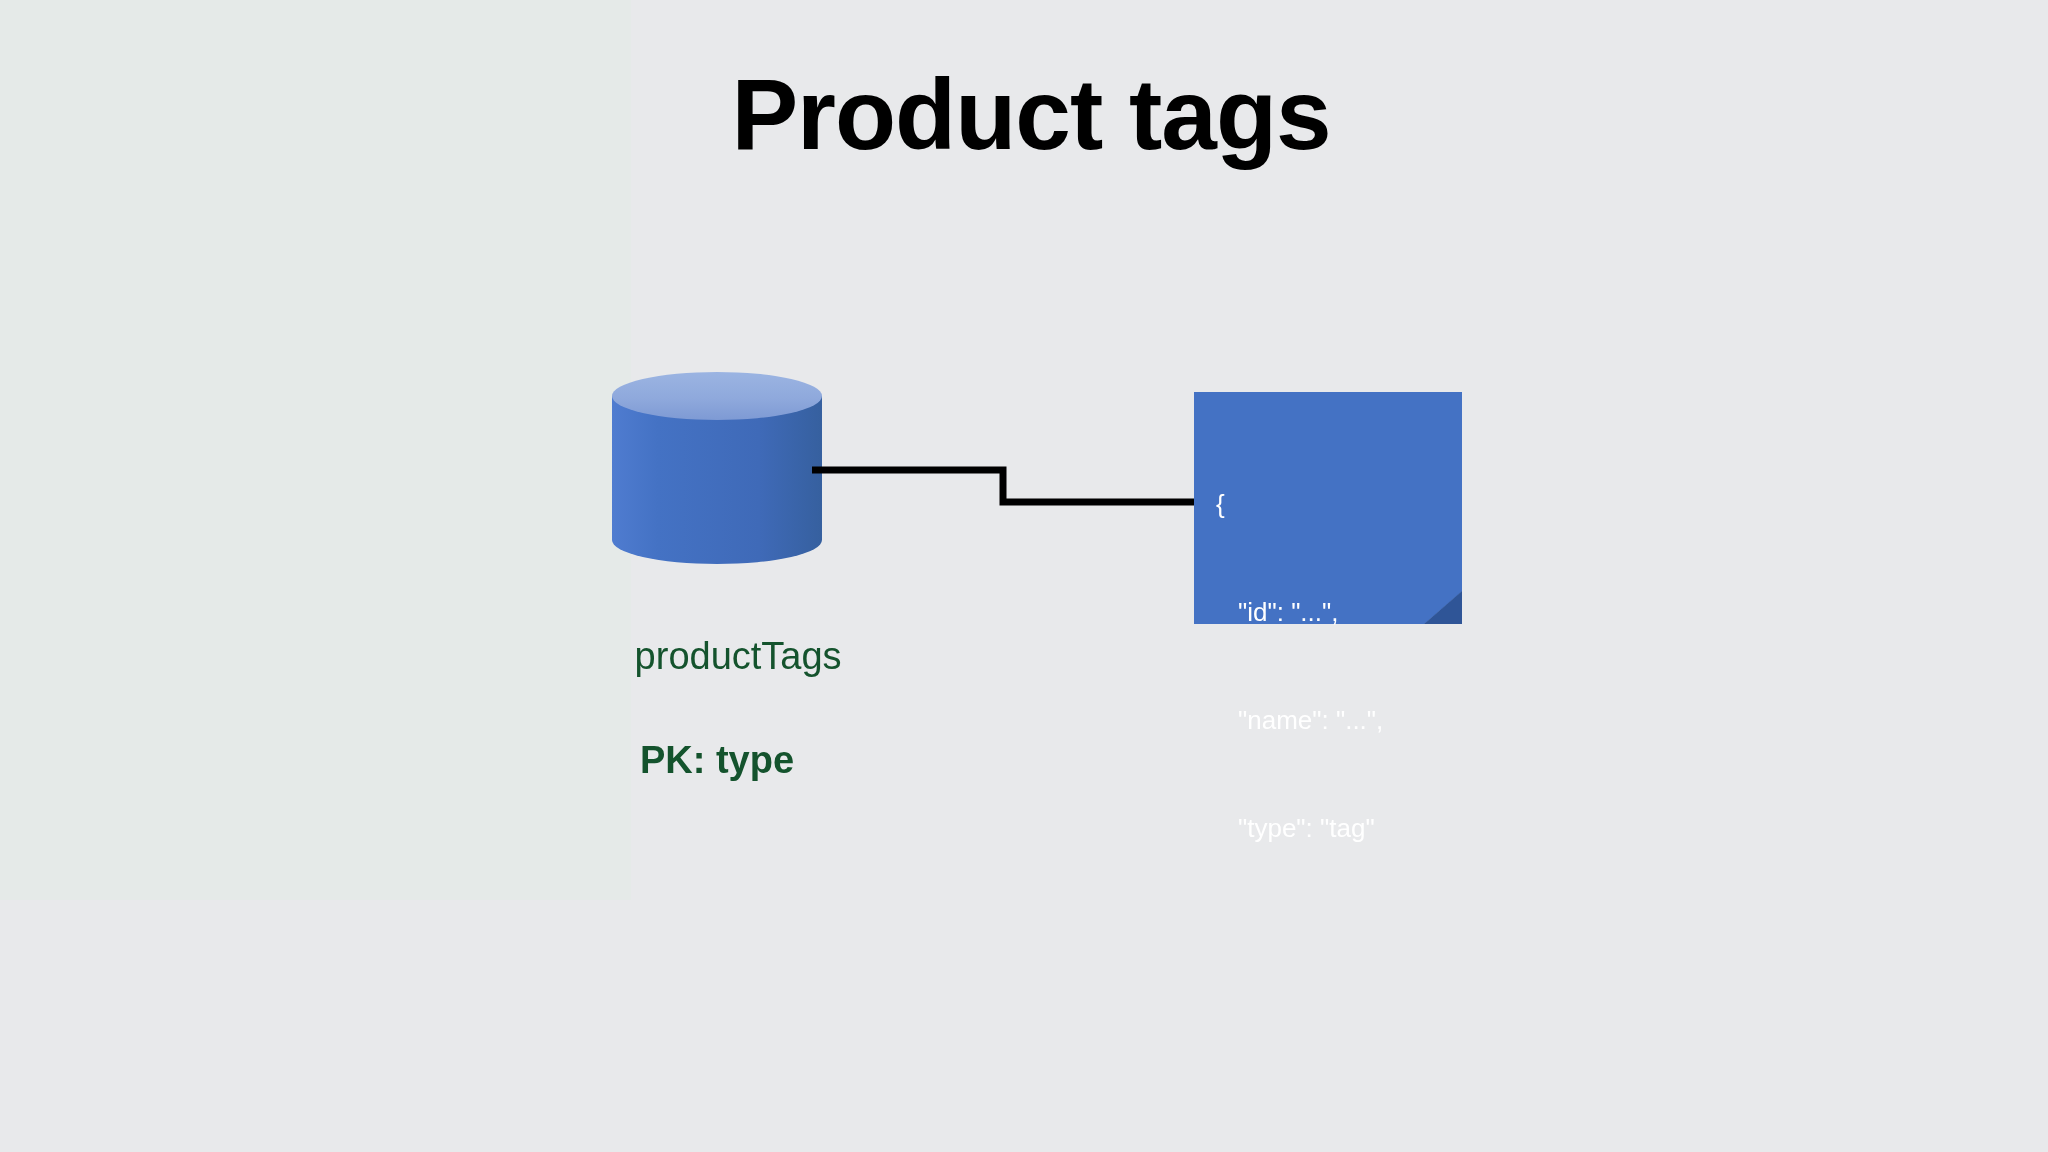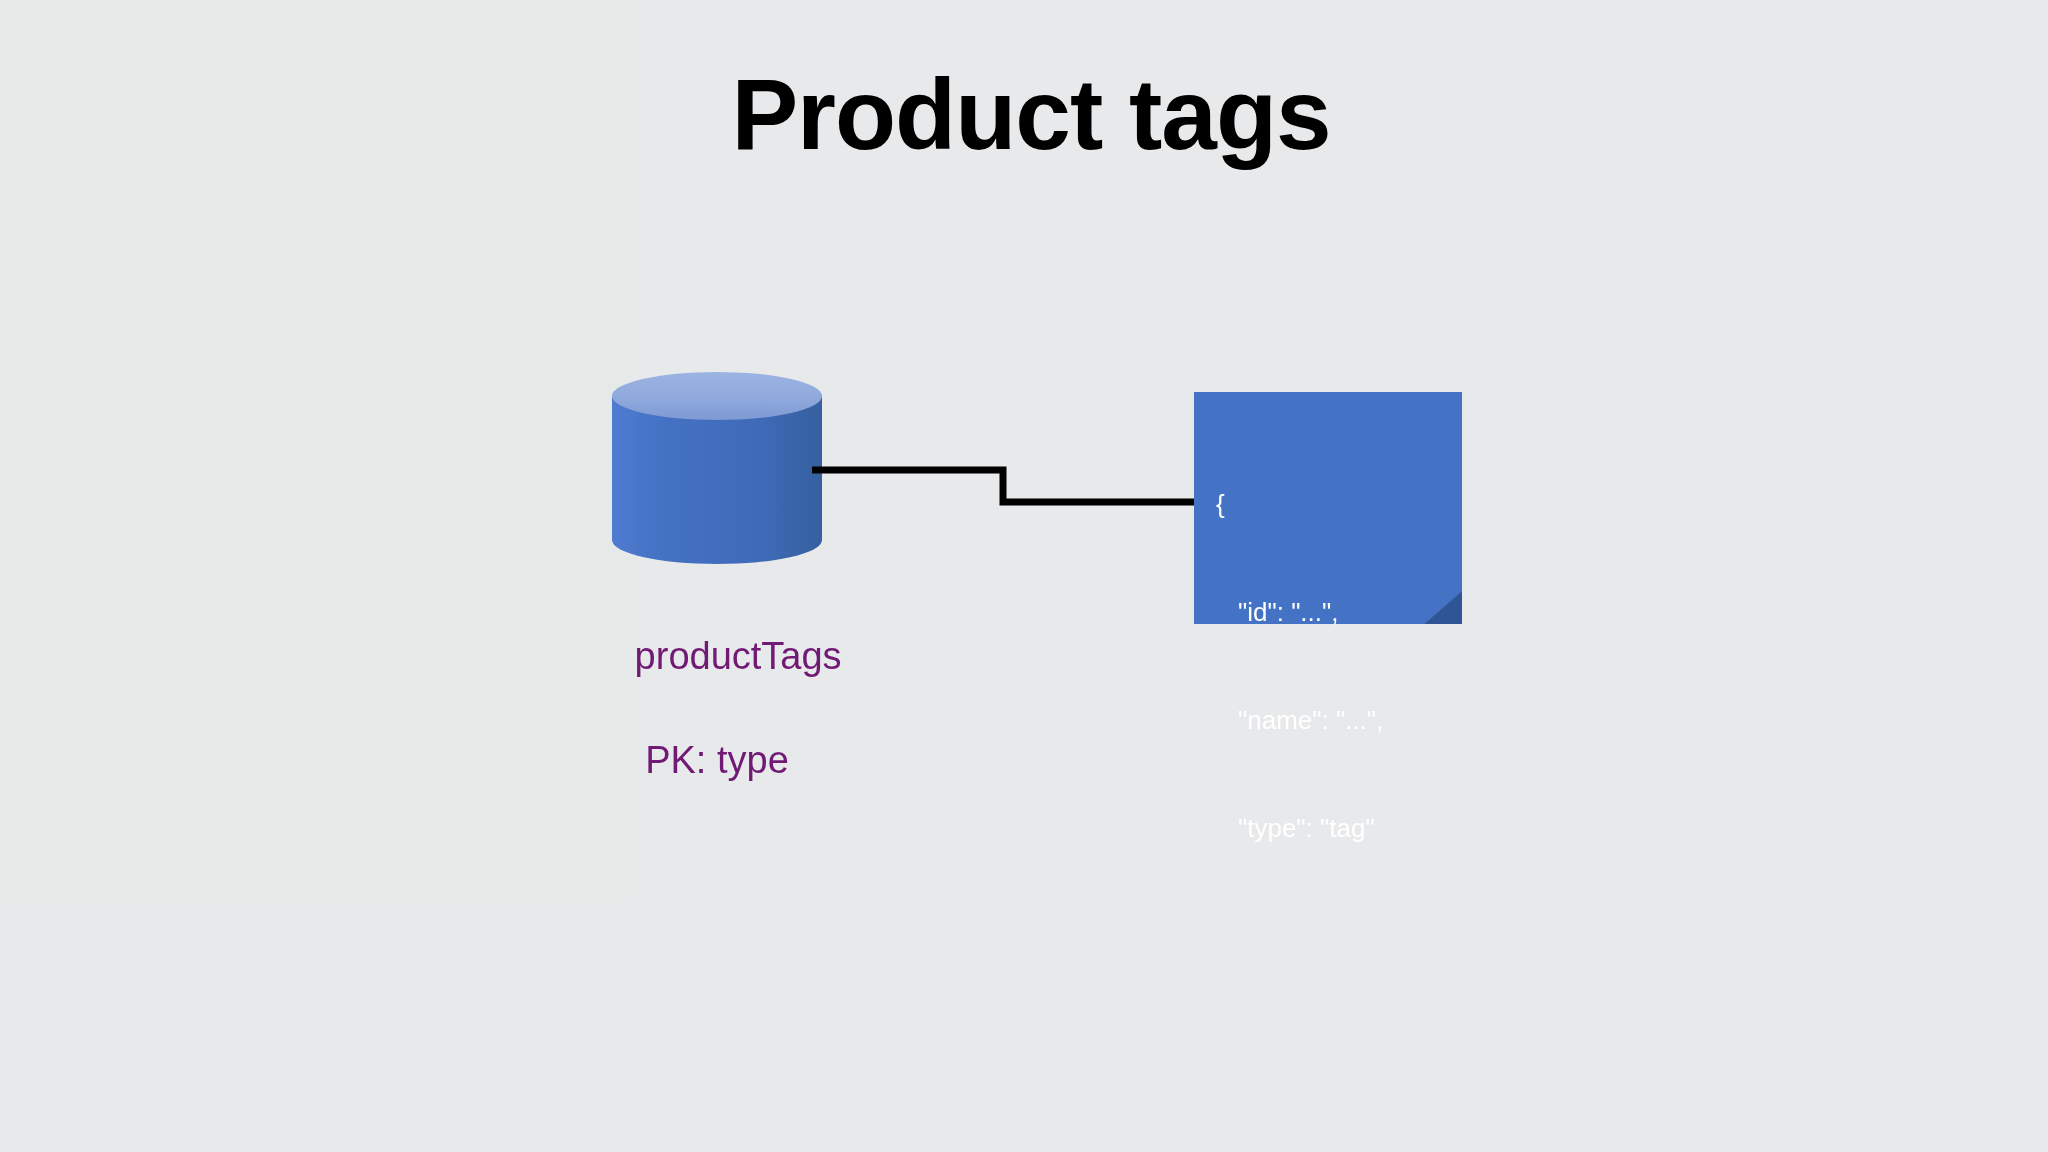--- a/index.html
+++ b/index.html
@@ -90,27 +90,28 @@
                 #8fa9dc 55%,
                 #7e9ad4 100%);
   }
 
   .db-label {
     position: absolute;
     left: 512px;
     top: 578px;
     width: 410px;
     text-align: center;
-    color: #701a75;
+    color: #14532d;
     font-size: 38px;
     line-height: 52px;
     white-space: pre;
   }
   .db-label .line2 {
     display: block;
+    font-weight: bold;
   }
 
   
   .connector {
     position: absolute;
     left: 812px;
     top: 455px;
     width: 392px;
     height: 62px;
     pointer-events: none;

